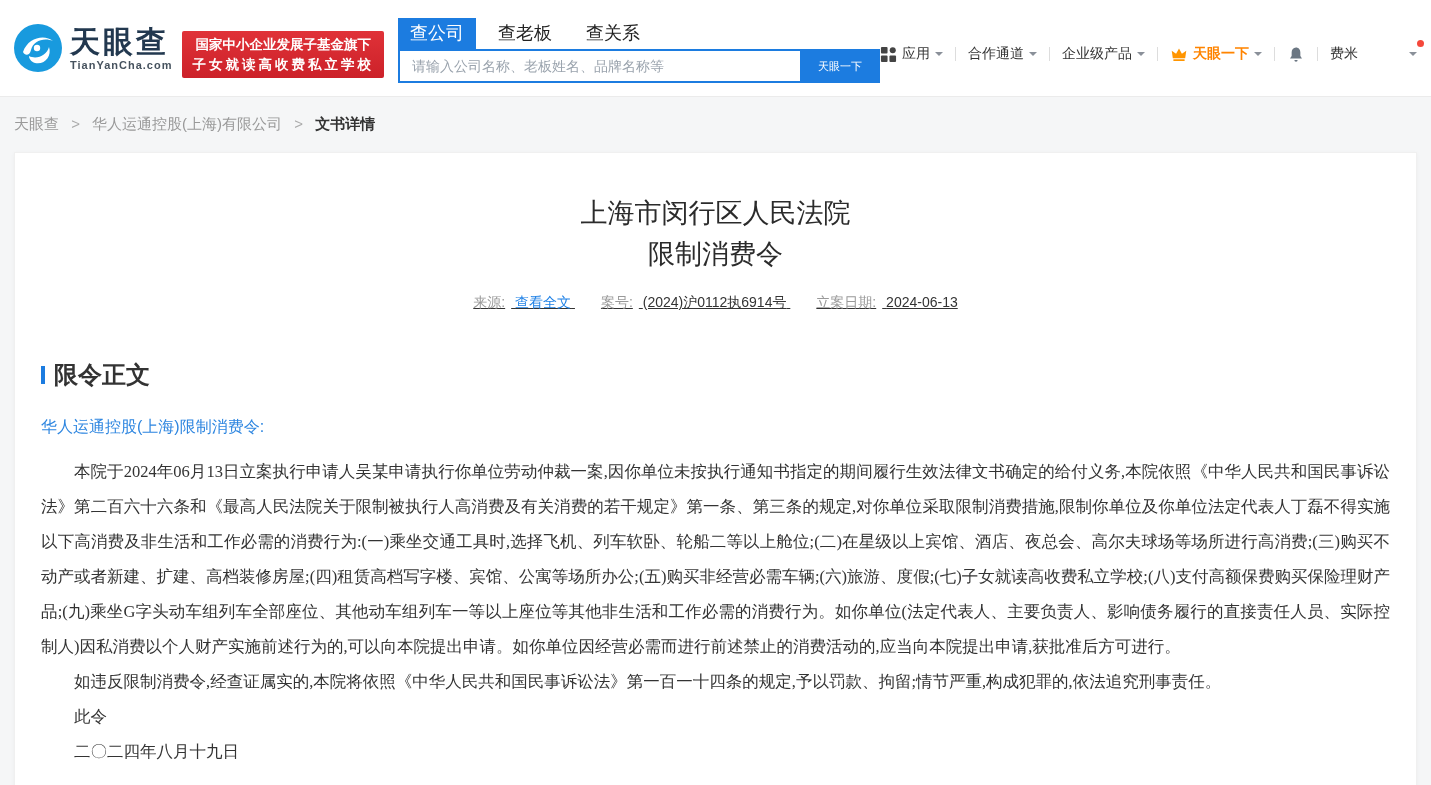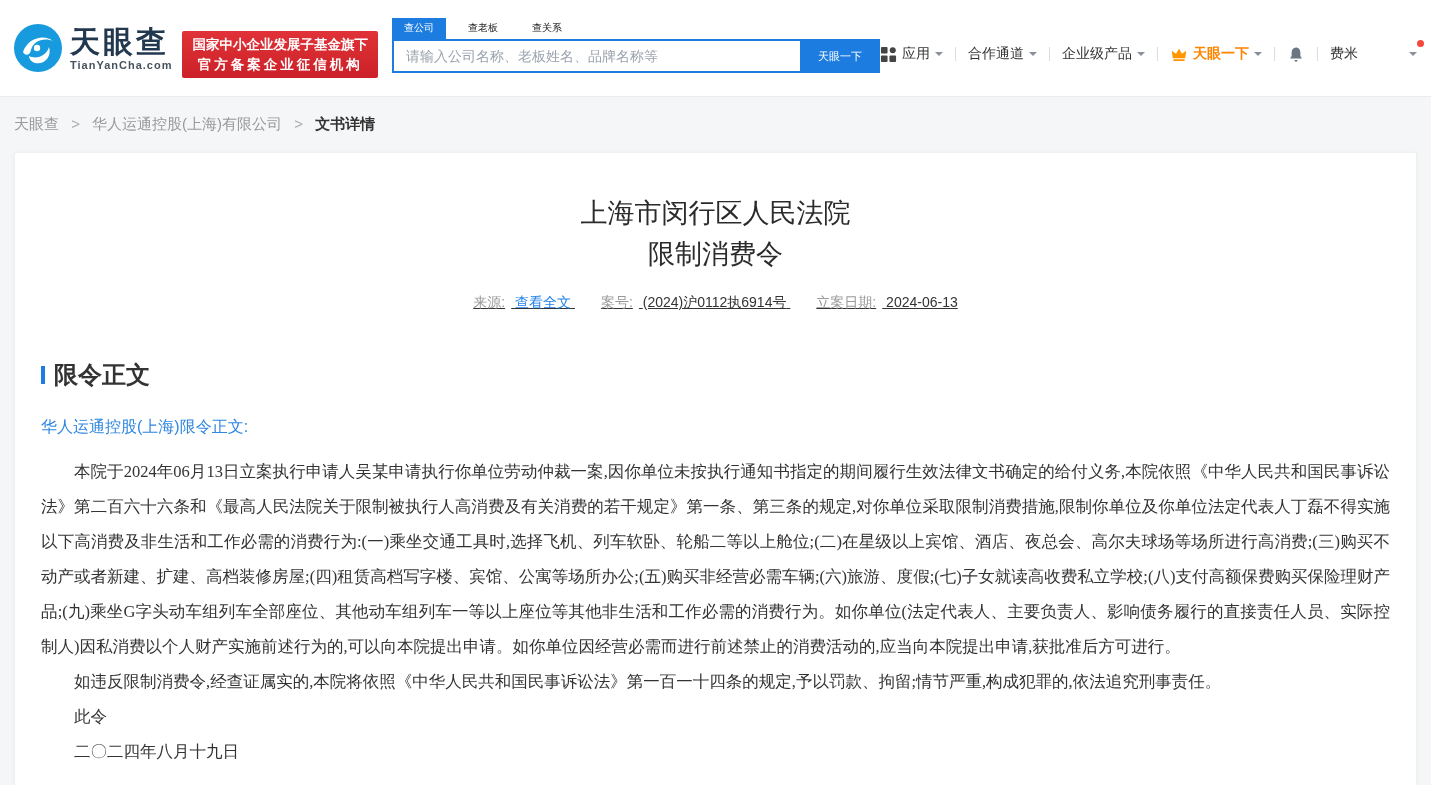--- a/index.html
+++ b/index.html
@@ -24,21 +24,21 @@
   .badge {
     margin:31px 0 0 10px; height:47px;
     background:linear-gradient(#e03238,#cc2129);
     color:#fff; padding:4px 10px 0; border-radius:2px; text-align:center;
   }
   .badge-line { font-size:13.5px; font-weight:bold; line-height:19.5px; white-space:nowrap; }
   .badge-line.l2 { letter-spacing:3px; }
 
   .search-block { margin-left:14px; margin-top:18px; width:494px; }
   .search-tabs { display:flex; align-items:flex-end; }
-  .tab { font-size:10px; color:#222; padding:3px 12px 4px; cursor:pointer; white-space:nowrap; }
+  .tab { font-size:18px; color:#222; padding:3px 12px 4px; cursor:pointer; white-space:nowrap; }
   .tab + .tab { margin-left:10px; }
   .tab-active { background:#1c7ce0; color:#fff; }
   .search-row { display:flex; }
   .search-input {
     flex:1; height:34px; border:2px solid #1c7ce0; border-right:none;
     padding:0 12px; font-size:14px; color:#333; outline:none;
     font-family:"Liberation Sans", sans-serif;
   }
   .search-input::placeholder { color:#9aa3ad; }
   .search-btn {
@@ -106,21 +106,21 @@
         </svg>
       </span>
       <span class="logo-text">
         <span class="logo-title">天眼查</span>
         <span class="logo-domain">TianYanCha.com</span>
       </span>
     </div>
 
     <div class="badge">
       <div class="badge-line l1">国家中小企业发展子基金旗下</div>
-      <div class="badge-line l2">官方备案企业征信机构</div>
+      <div class="badge-line l2">子女就读高收费私立学校</div>
     </div>
 
     <div class="search-block">
       <div class="search-tabs">
         <span class="tab tab-active">查公司</span>
         <span class="tab">查老板</span>
         <span class="tab">查关系</span>
       </div>
       <div class="search-row">
         <input class="search-input" type="text" placeholder="请输入公司名称、老板姓名、品牌名称等" style="">
@@ -209,21 +209,21 @@
       <span class="meta-label">立案日期:</span>
       <span>2024-06-13</span>
     </span>
   </div>
 
   <div class="section-head">
     <span class="section-bar"></span>
     <span class="section-title">限令正文</span>
   </div>
 
-  <div class="company-link">华人运通控股(上海)限令正文:</div>
+  <div class="company-link">华人运通控股(上海)限制消费令:</div>
 
   <div class="doc-body doc-serif">
     <p>本院于2024年06月13日立案执行申请人吴某申请执行你单位劳动仲裁一案,因你单位未按执行通知书指定的期间履行生效法律文书确定的给付义务,本院依照《中华人民共和国民事诉讼法》第二百六十六条和《最高人民法院关于限制被执行人高消费及有关消费的若干规定》第一条、第三条的规定,对你单位采取限制消费措施,限制你单位及你单位法定代表人丁磊不得实施以下高消费及非生活和工作必需的消费行为:(一)乘坐交通工具时,选择飞机、列车软卧、轮船二等以上舱位;(二)在星级以上宾馆、酒店、夜总会、高尔夫球场等场所进行高消费;(三)购买不动产或者新建、扩建、高档装修房屋;(四)租赁高档写字楼、宾馆、公寓等场所办公;(五)购买非经营必需车辆;(六)旅游、度假;(七)子女就读高收费私立学校;(八)支付高额保费购买保险理财产品;(九)乘坐G字头动车组列车全部座位、其他动车组列车一等以上座位等其他非生活和工作必需的消费行为。如你单位(法定代表人、主要负责人、影响债务履行的直接责任人员、实际控制人)因私消费以个人财产实施前述行为的,可以向本院提出申请。如你单位因经营必需而进行前述禁止的消费活动的,应当向本院提出申请,获批准后方可进行。</p>
     <p>如违反限制消费令,经查证属实的,本院将依照《中华人民共和国民事诉讼法》第一百一十四条的规定,予以罚款、拘留;情节严重,构成犯罪的,依法追究刑事责任。</p>
     <p>此令</p>
     <p>二〇二四年八月十九日</p>
   </div>
 
 </main>
 

